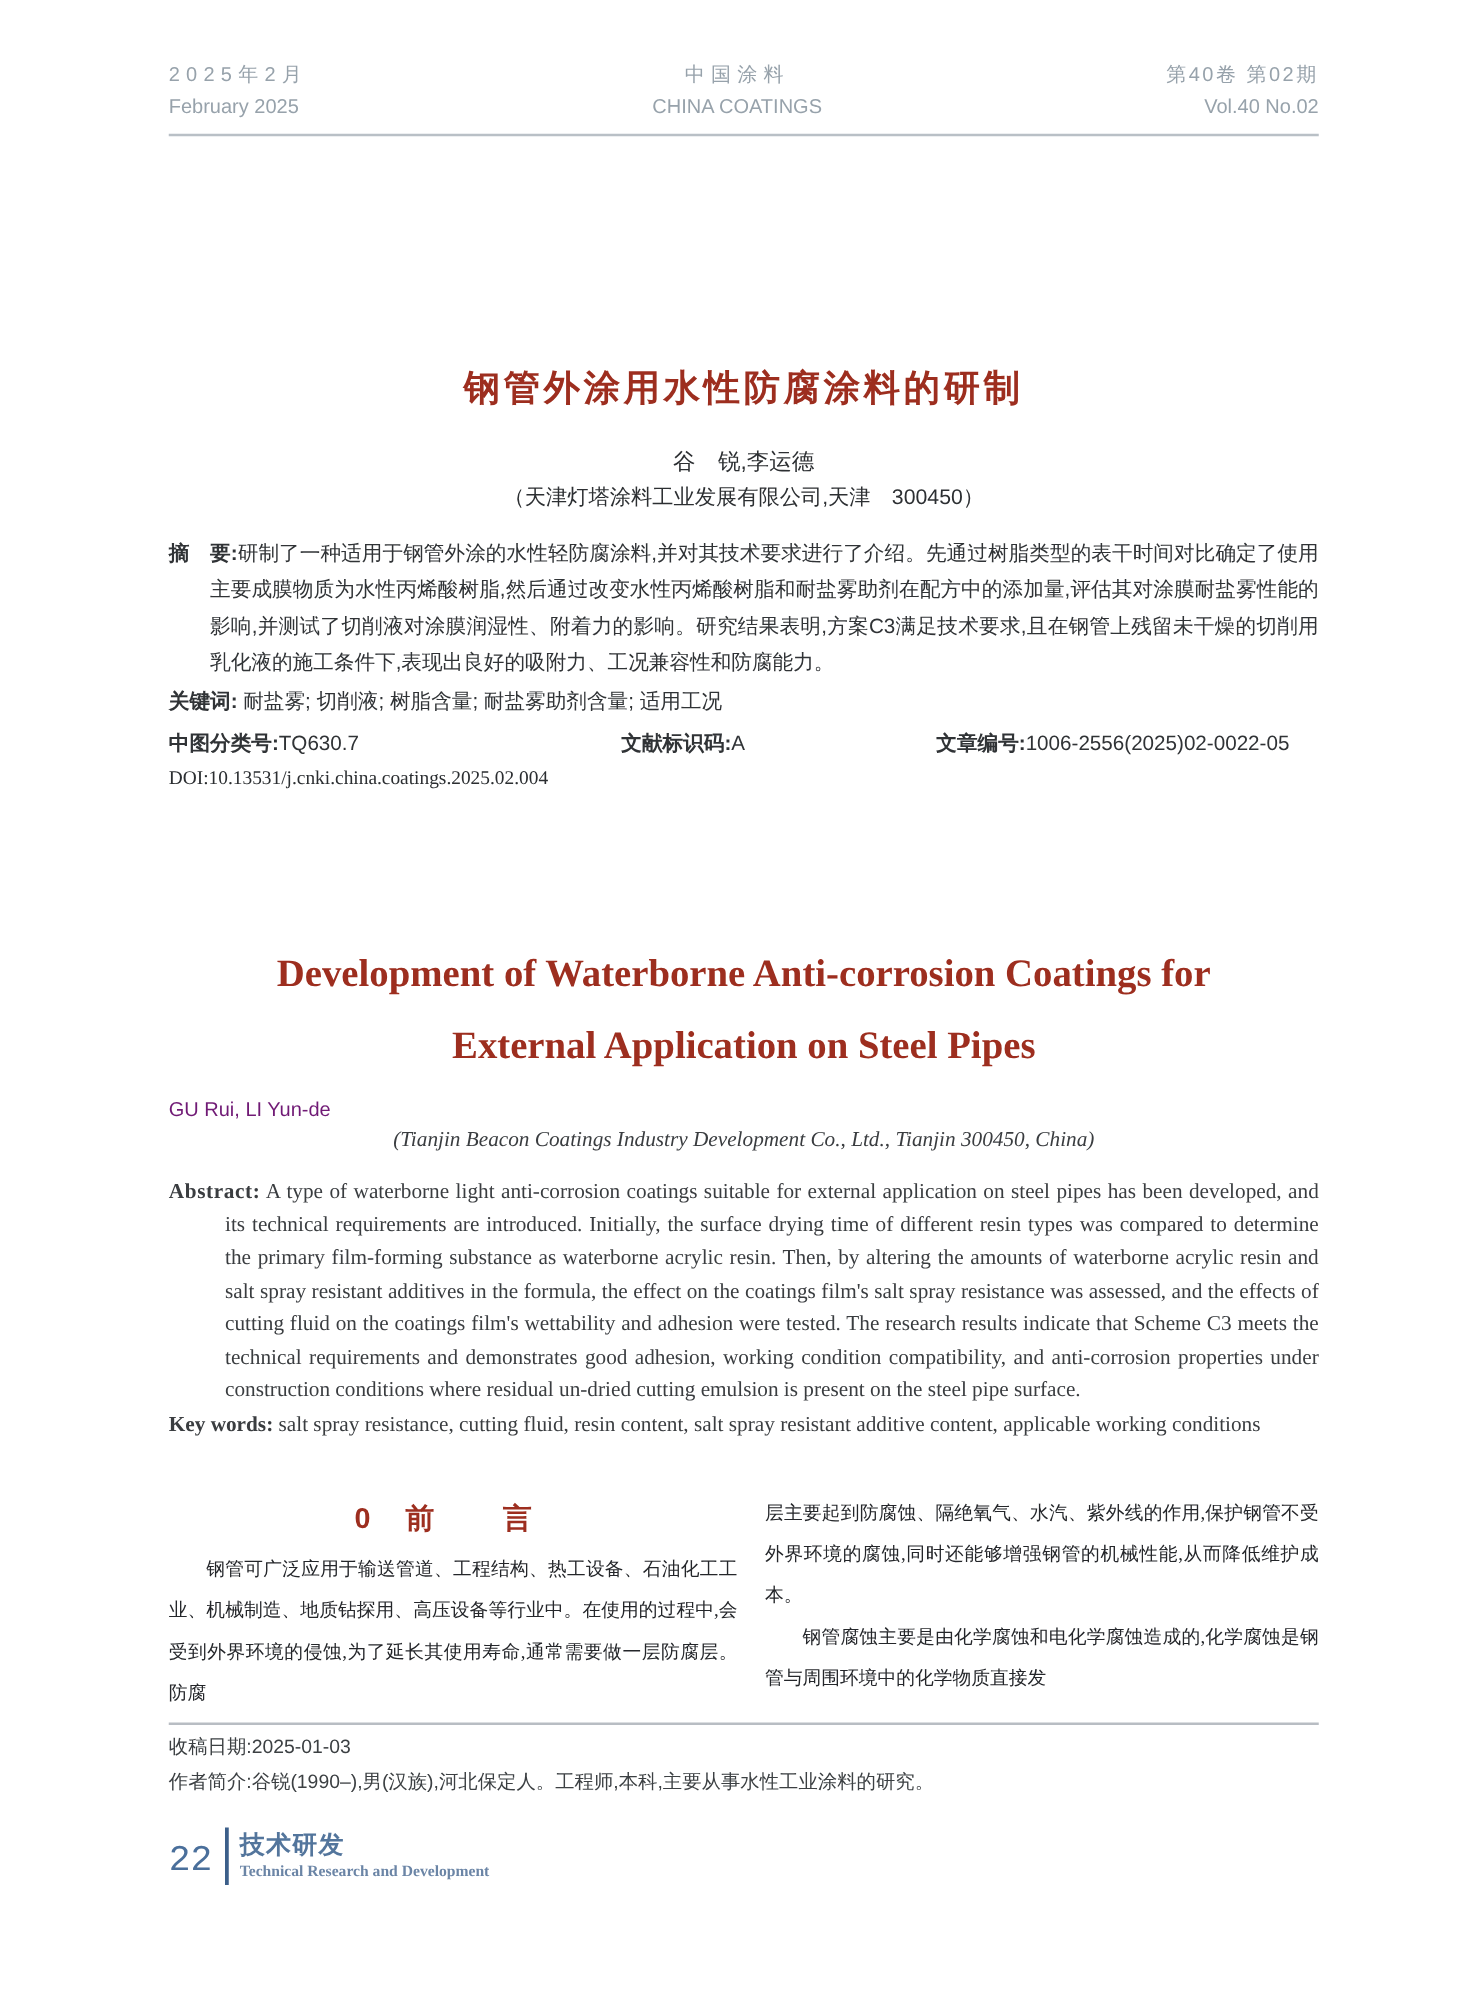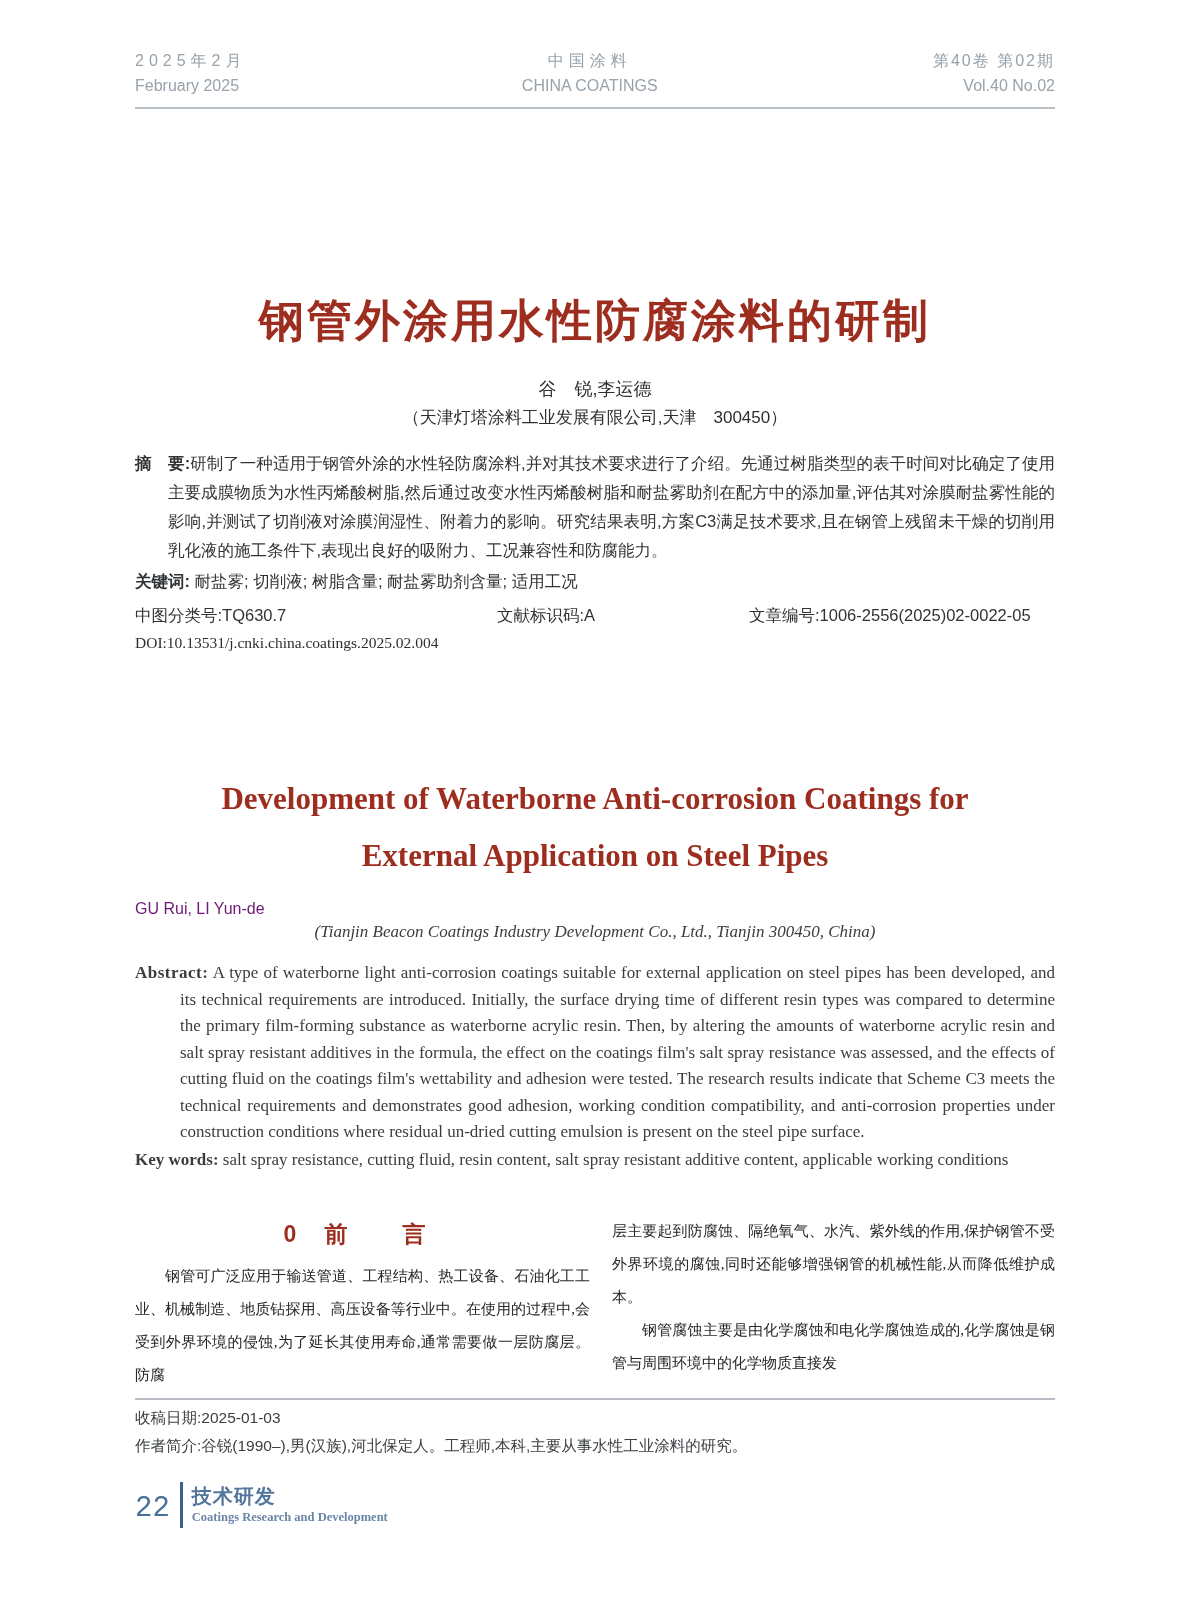--- a/index.html
+++ b/index.html
@@ -33,21 +33,21 @@
   .hdr-rule {
     margin-top: 9px;
     height: 2px;
     background: #b9c0c6;
   }
 
   
   .title-zh {
     margin-top: 182px;
     text-align: center;
-    font-size: 45px;
+    font-size: 29px;
     font-weight: bold;
     letter-spacing: 3px;
     color: #9d2e1f;
     font-family: "Liberation Sans", sans-serif;
   }
   .authors-zh {
     margin-top: 26px;
     text-align: center;
     font-size: 18px;
     color: #2c2f32;
@@ -79,21 +79,21 @@
   .keywords-zh .lbl { font-weight: bold; }
 
   .meta-row {
     margin-top: 6px;
     display: flex;
     font-size: 16.5px;
     line-height: 27px;
     color: #303336;
     white-space: nowrap;
   }
-  .meta-row .lbl { font-weight: normal; }
+  .meta-row .lbl { font-weight: bold; }
   .meta-row .m1 { width: 362px; }
   .meta-row .m2 { width: 252px; }
   .doi-line {
     margin-top: 5px;
     font-family: "Liberation Serif", serif;
     font-size: 15.5px;
     color: #2b2e31;
   }
 
   
@@ -276,17 +276,17 @@
 
   <div class="foot-rule"></div>
   <div class="footnote">收稿日期:2025-01-03</div>
   <div class="footnote">作者简介:谷锐(1990–),男(汉族),河北保定人。工程师,本科,主要从事水性工业涂料的研究。</div>
 
   <div class="page-footer">
     <span class="pageno">22</span>
     <span class="vbar"></span>
     <span class="colname">
       <span class="zh">技术研发</span>
-      <span class="en">Coatings Research and Development</span>
+      <span class="en">Technical Research and Development</span>
     </span>
   </div>
 
 </div>
 
 </body></html>

